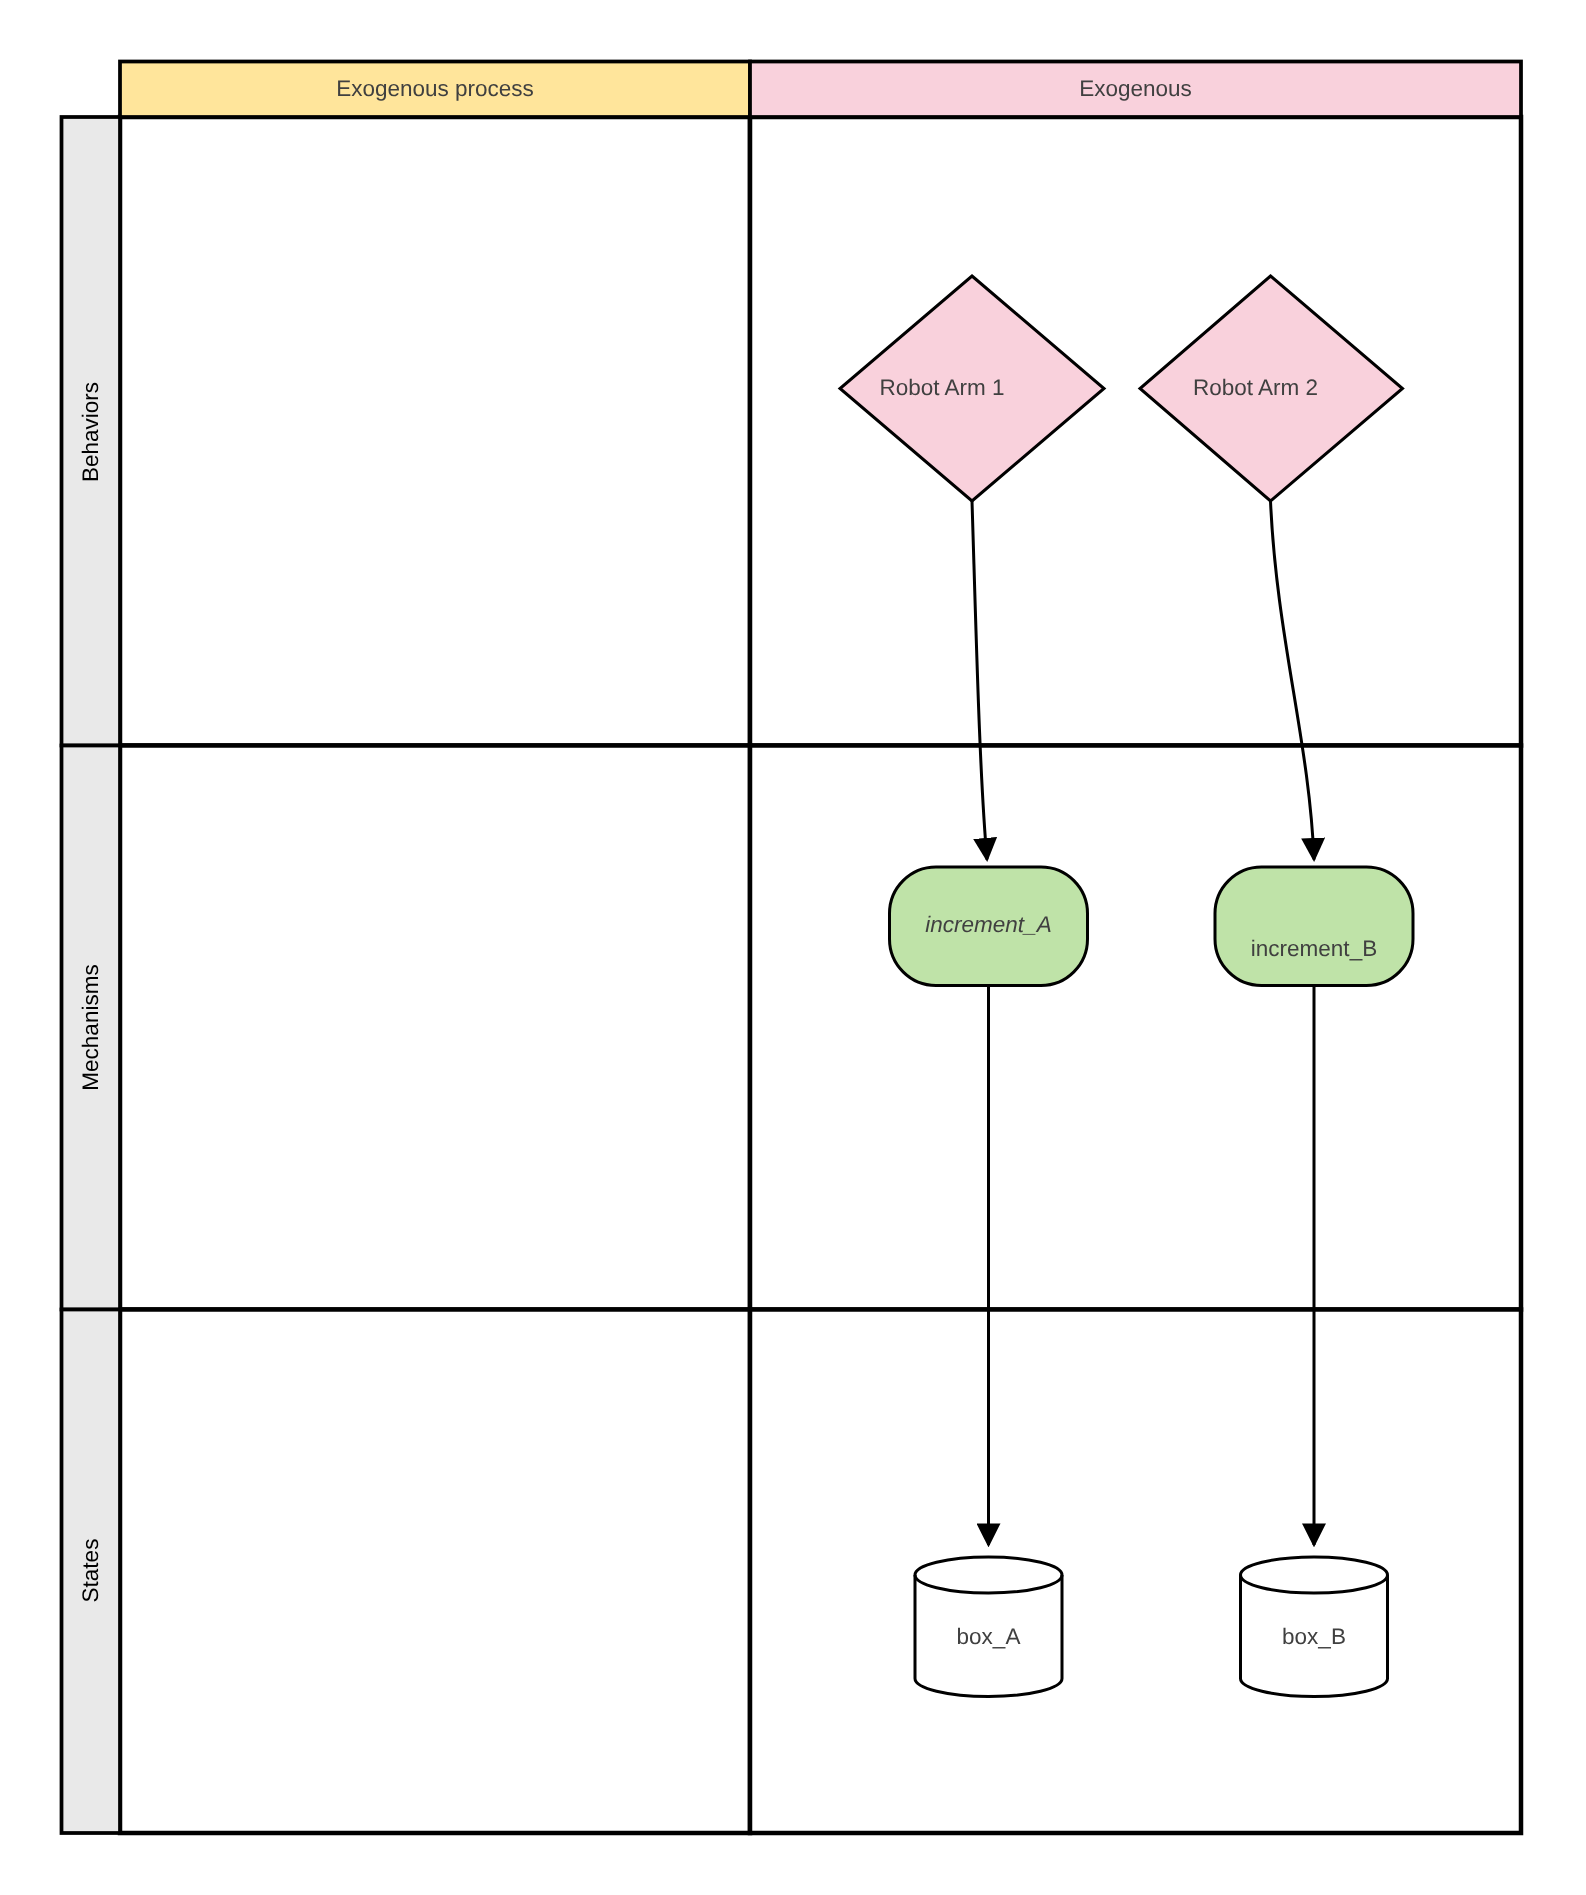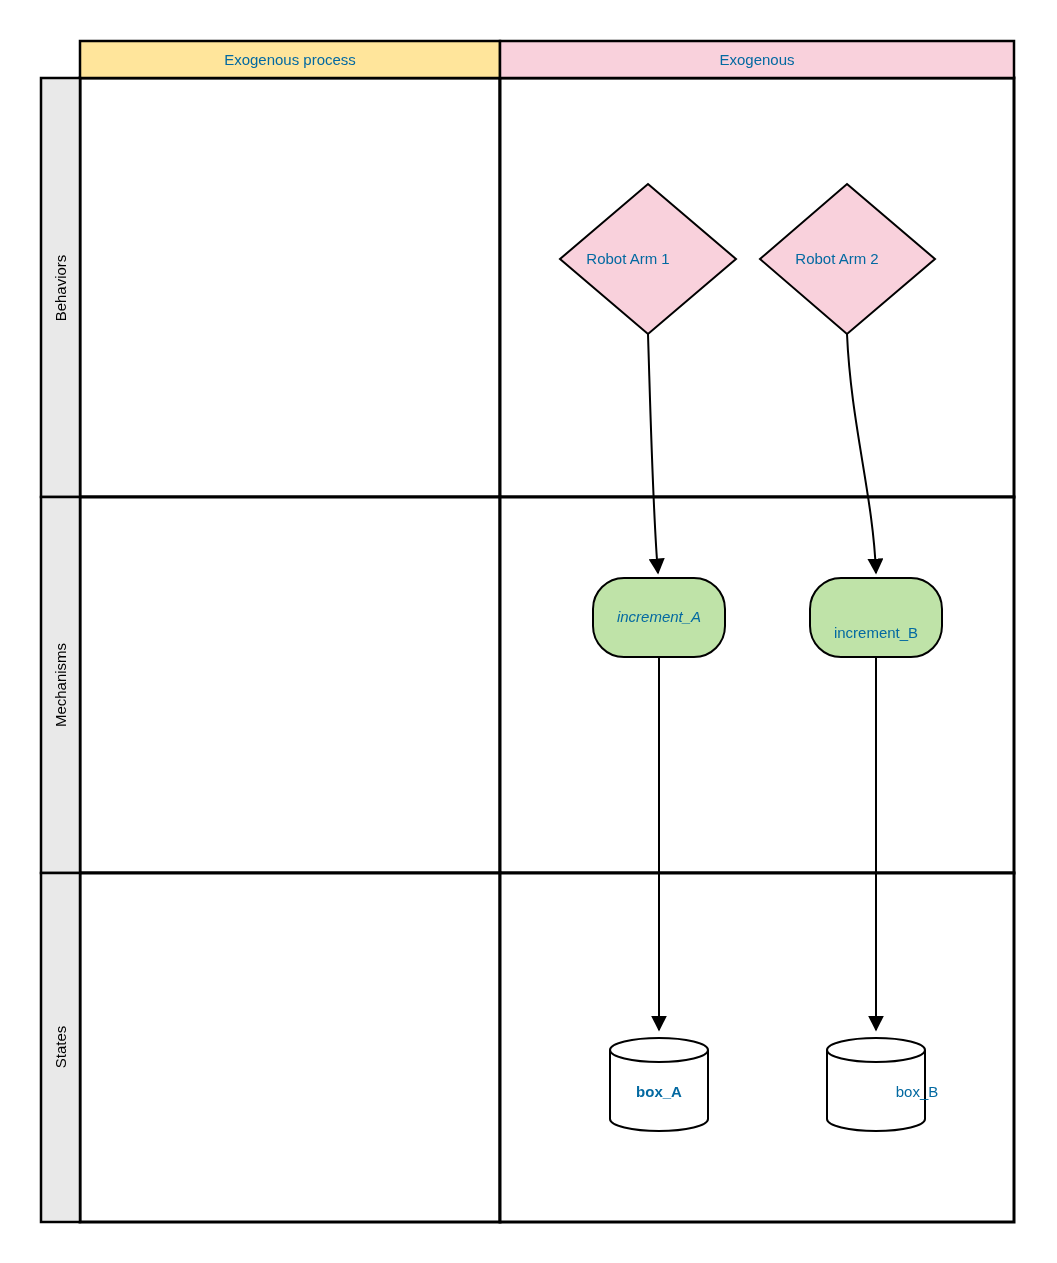--- a/index.html
+++ b/index.html
@@ -17,21 +17,21 @@
   }
   .canvas svg {
     position: absolute;
     left: 0;
     top: 0;
   }
   .lbl {
     position: absolute;
     transform: translate(-50%, -50%);
     font-size: 15px;
-    color: #0369a1;
+    color: #404040;
     white-space: nowrap;
     line-height: 1.2;
     text-align: center;
   }
   .vlbl {
     position: absolute;
     transform: translate(-50%, -50%) rotate(-90deg);
     font-size: 15px;
     color: #000000;
     white-space: nowrap;
@@ -99,16 +99,16 @@
   <div class="lbl" style="left:757px; top:60px;">Exogenous</div>
 
   <div class="vlbl" style="left:61px; top:288px;">Behaviors</div>
   <div class="vlbl" style="left:61px; top:685px;">Mechanisms</div>
   <div class="vlbl" style="left:61px; top:1047px;">States</div>
 
   <div class="lbl" style="left:628px; top:259px;">Robot Arm 1</div>
   <div class="lbl" style="left:837px; top:259px;">Robot Arm 2</div>
   <div class="lbl" style="left:659px; top:617px;font-style:italic;">increment_A</div>
   <div class="lbl" style="left:876px; top:617px;margin-top:16px;">increment_B</div>
-  <div class="lbl" style="left:659px; top:1092px;font-weight:bold;">box_A</div>
-  <div class="lbl" style="left:876px; top:1092px;margin-left:41px;">box_B</div>
+  <div class="lbl" style="left:659px; top:1092px;">box_A</div>
+  <div class="lbl" style="left:876px; top:1092px;">box_B</div>
 
 </div>
 
 </body></html>

